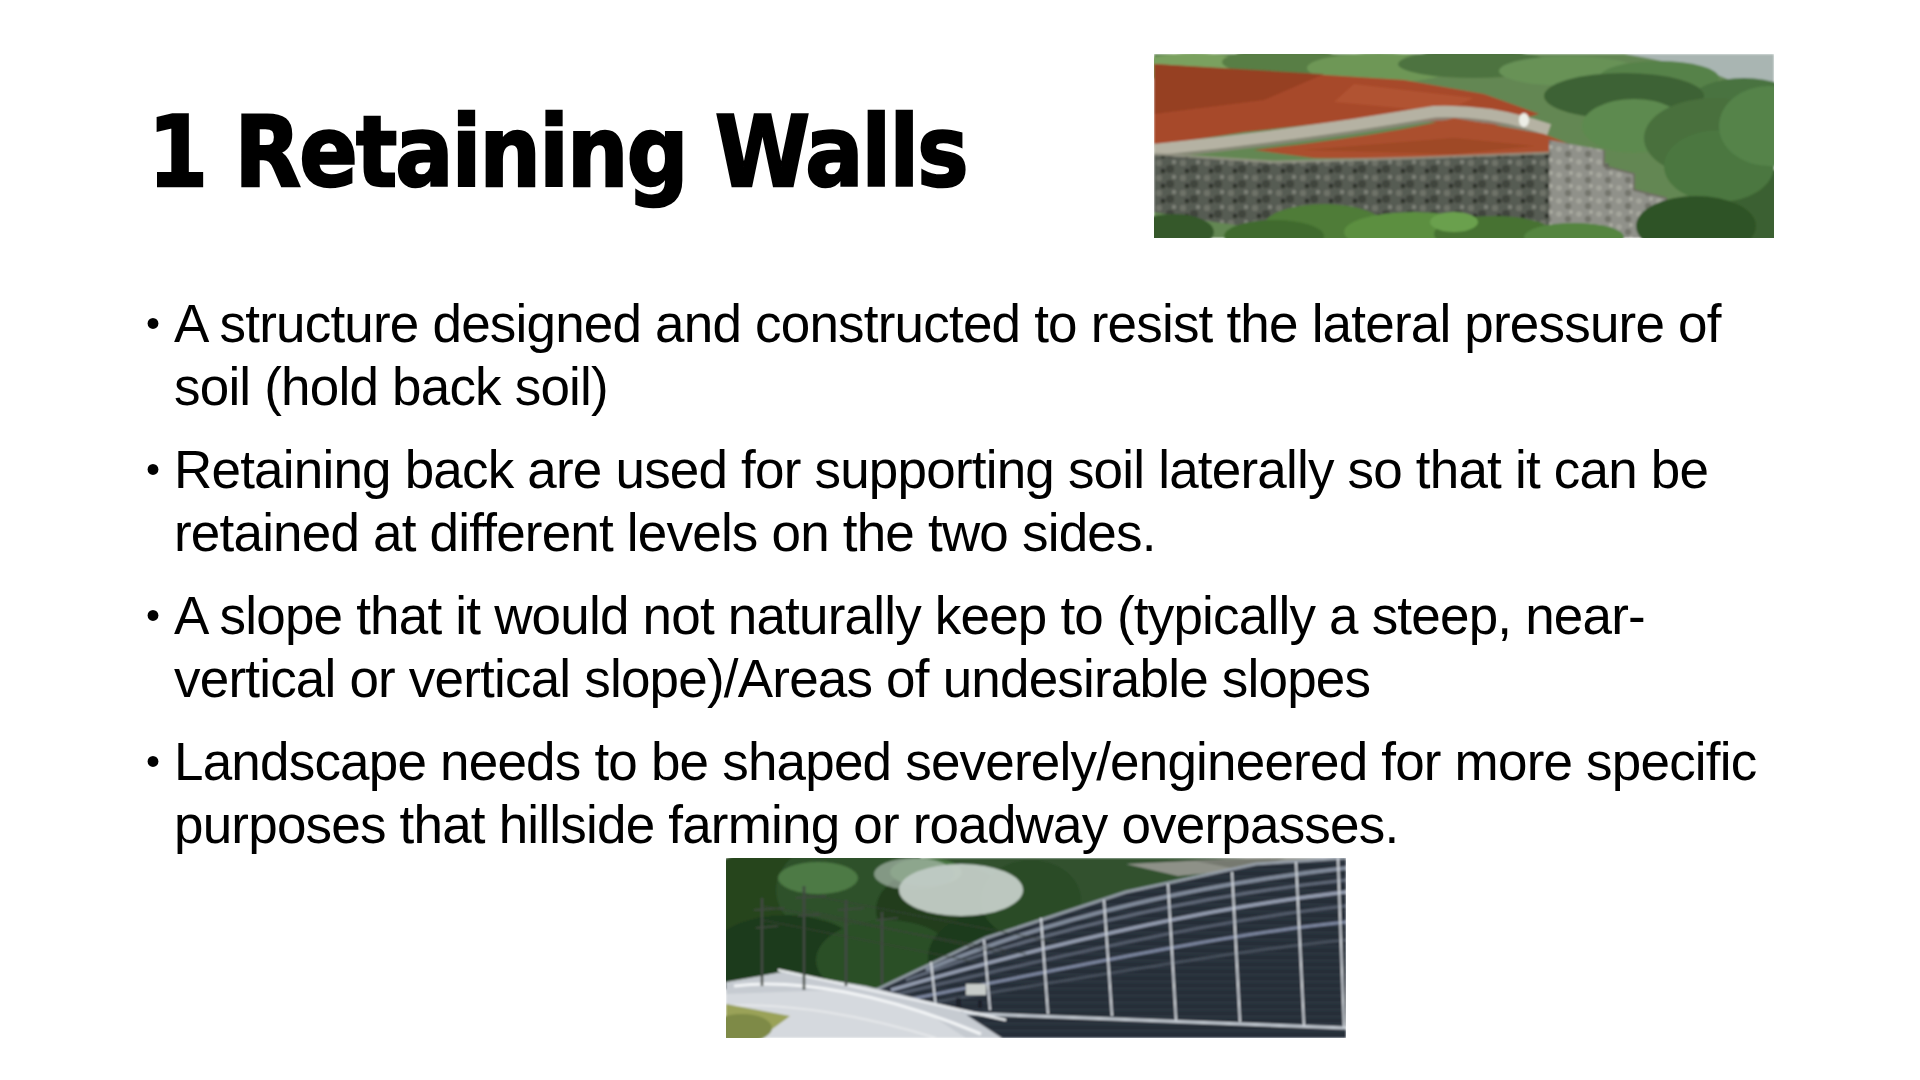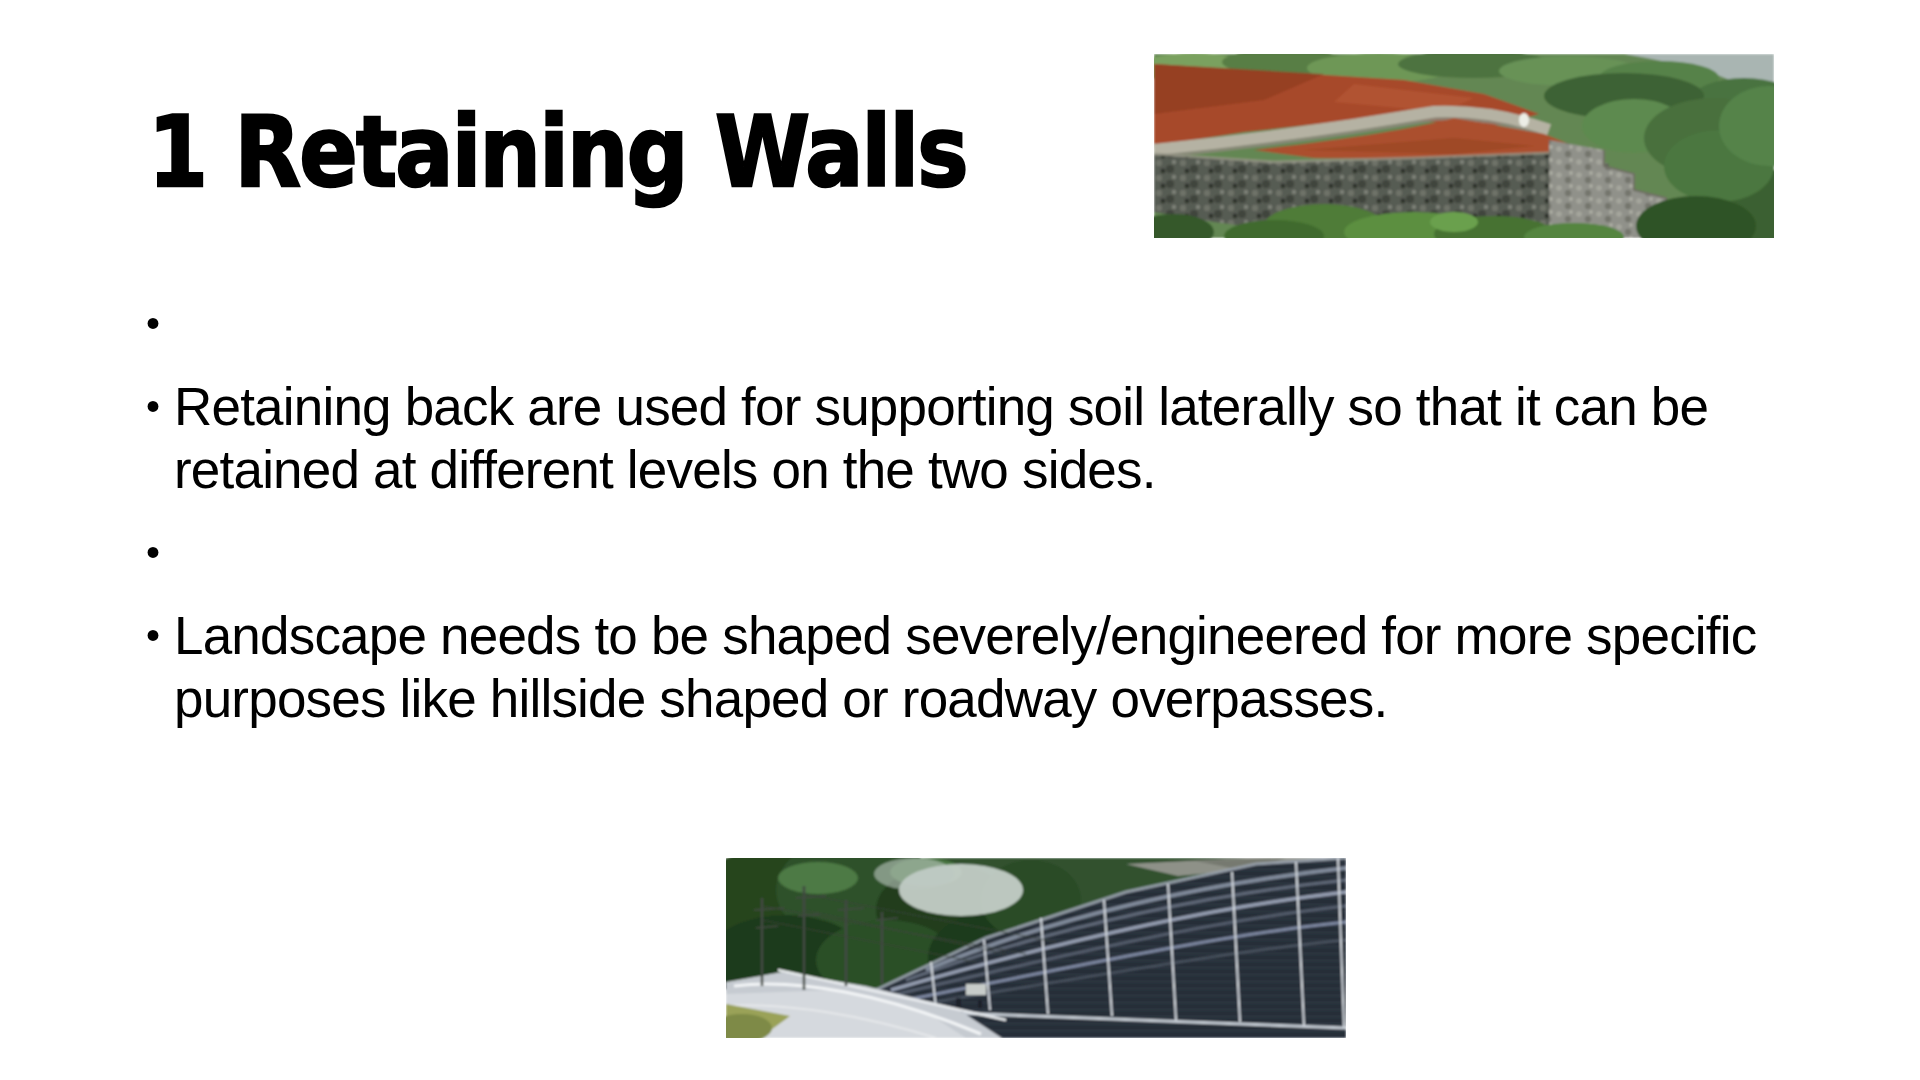--- a/index.html
+++ b/index.html
@@ -102,33 +102,37 @@
         <ellipse cx="420" cy="183" rx="50" ry="14" fill="#548540"></ellipse>
         <ellipse cx="300" cy="168" rx="24" ry="10" fill="#6ba04e"></ellipse>
         <ellipse cx="20" cy="178" rx="40" ry="18" fill="#35582b"></ellipse>
       </g>
     </svg>
   </figure>
 
   <ul class="bullets">
     <li>
       <span class="bullet-marker">•</span>
+      <span class="bullet-text">A structure designed and constructed to resist the lateral pressure of
+soil (hold back soil)</span>
     </li>
     <li>
       <span class="bullet-marker">•</span>
       <span class="bullet-text">Retaining back are used for supporting soil laterally so that it can be
 retained at different levels on the two sides.</span>
     </li>
     <li>
       <span class="bullet-marker">•</span>
+      <span class="bullet-text">A slope that it would not naturally keep to (typically a steep, near-
+vertical or vertical slope)/Areas of undesirable slopes</span>
     </li>
     <li>
       <span class="bullet-marker">•</span>
       <span class="bullet-text">Landscape needs to be shaped severely/engineered for more specific
-purposes like hillside shaped or roadway overpasses.</span>
+purposes that hillside farming or roadway overpasses.</span>
     </li>
   </ul>
 
   <figure class="photo photo-bottom" aria-label="Tall dark terraced retaining wall along a roadway in a forested mountain valley">
     <svg viewBox="0 0 620 180" preserveAspectRatio="none">
       <defs>
         <filter id="soft2" x="-5%" y="-5%" width="110%" height="110%">
             <feGaussianBlur stdDeviation="0.8"></feGaussianBlur>
           </filter>
         <pattern id="wallBase" patternUnits="userSpaceOnUse" width="10" height="7">

